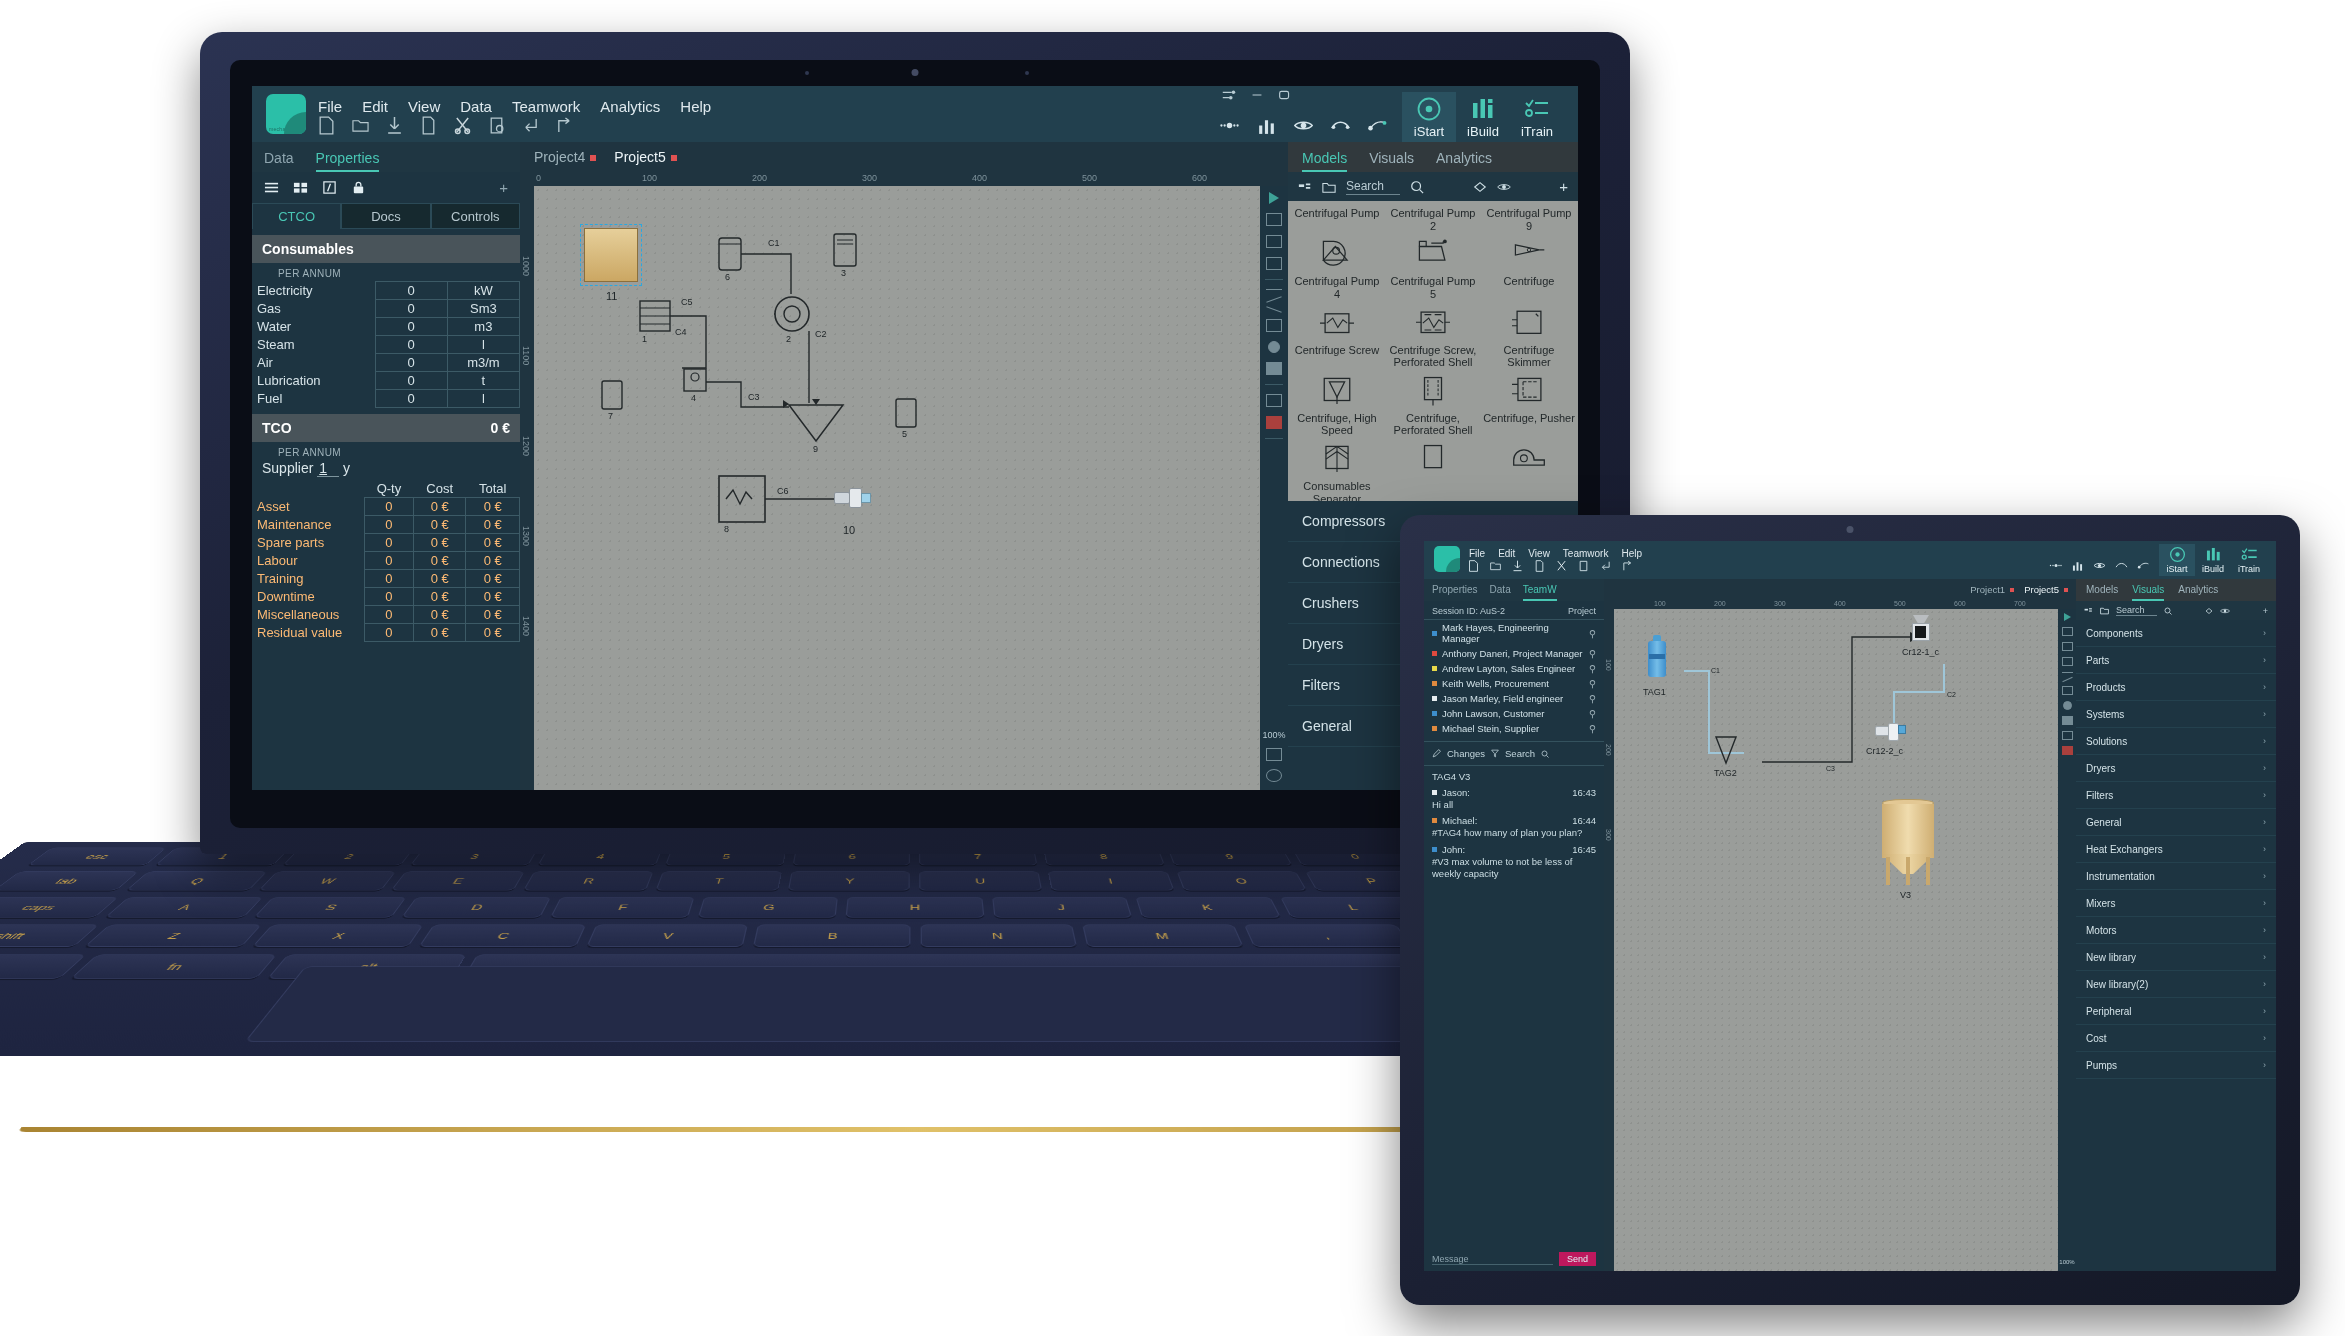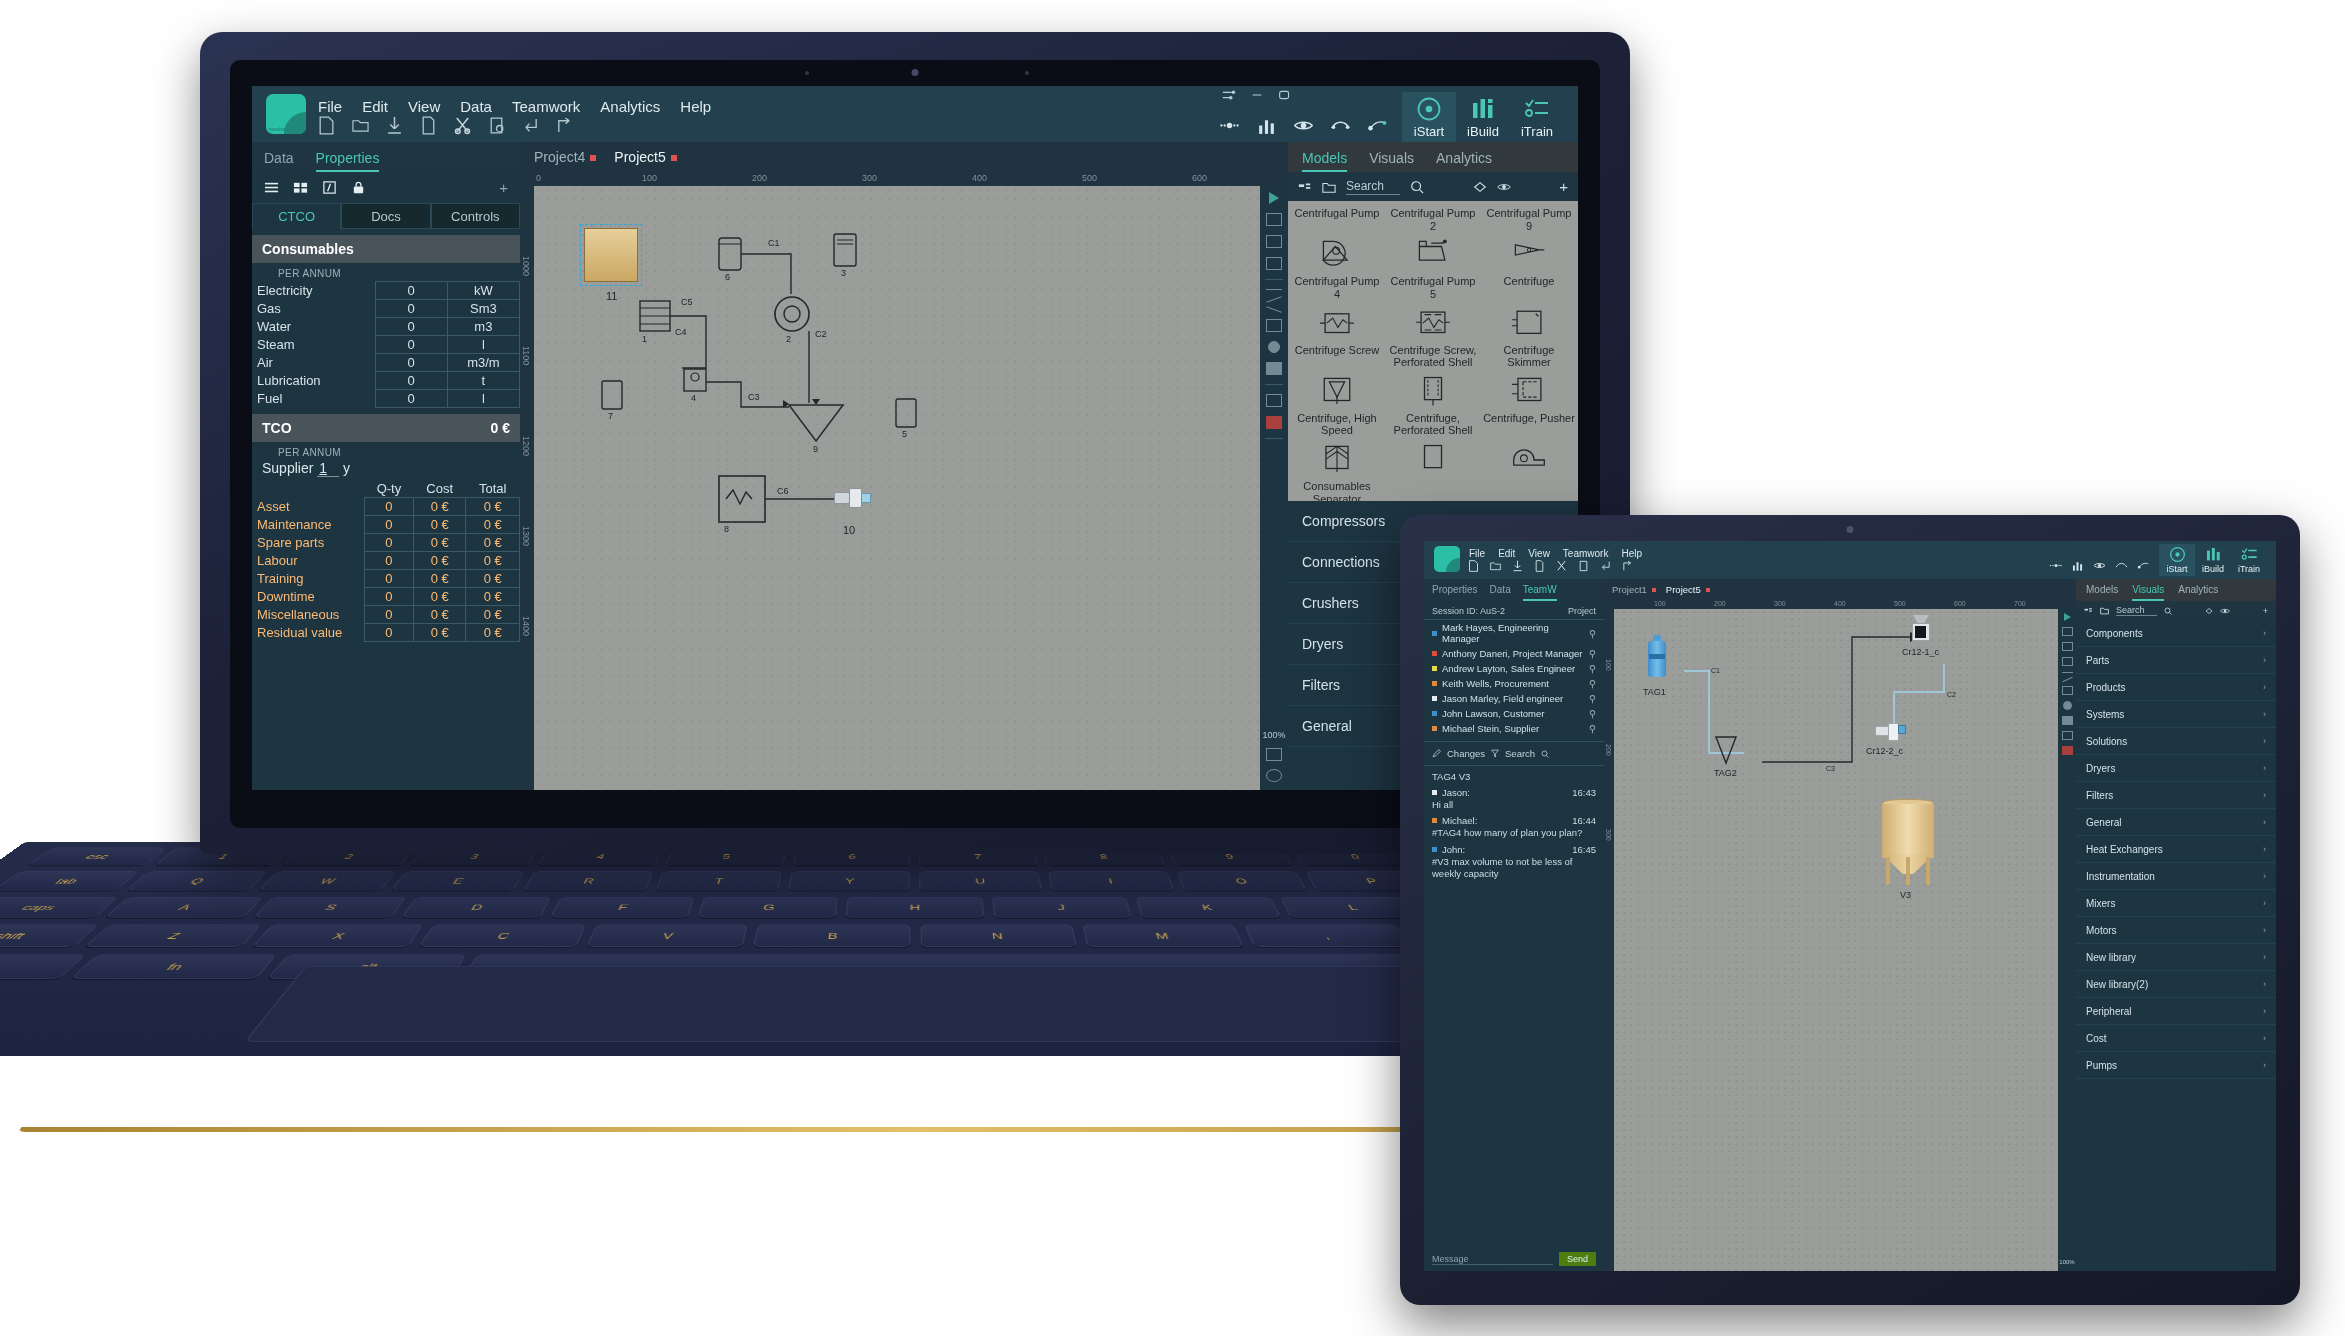--- a/index.html
+++ b/index.html
@@ -186,24 +186,24 @@
   .t-mem .pin{margin-left:auto;opacity:.7;}
   .t-toolsrow{display:flex;align-items:center;gap:6px;font-size:9.5px;color:#c3d6dd;padding:6px 8px;border-top:1px solid #34525e;border-bottom:1px solid #34525e;margin-top:5px;}
   .t-chat{padding:5px 8px;font-size:9.5px;}
   .t-chat .tagline{color:#cddfe5;margin-bottom:5px;}
   .t-msg{display:flex;align-items:center;gap:5px;color:#cddfe5;}
   .t-msg .sq{width:5px;height:5px;flex:none;}
   .t-msg .time{margin-left:auto;}
   .t-msgtext{color:#cddfe5;margin:1px 0 4px 0;line-height:1.3;}
   .t-msgbox{margin-top:auto;display:flex;align-items:center;gap:6px;padding:5px 8px;}
   .t-msgbox .fld{flex:1;font-size:9px;color:#8fa6b0;border-bottom:1px solid #45626d;}
-  .t-msgbox .snd{font-size:9px;background:#4d7c0f;color:#dff0f5;padding:2px 8px;}
+  .t-msgbox .snd{font-size:9px;background:#be185d;color:#dff0f5;padding:2px 8px;}
 
   .t-center{flex:1;display:flex;flex-direction:column;min-width:0;}
-  .t-ctabs{height:20px;display:flex;align-items:center;gap:10px;padding:0 8px;font-size:9.5px;color:#9fb3bb;}
+  .t-ctabs{height:20px;display:flex;align-items:center;gap:10px;padding:0 8px;font-size:9.5px;color:#9fb3bb;justify-content:flex-end;}
   .t-ctabs span.on{color:#ecf4f7;}
   .t-cwrap{flex:1;display:flex;min-height:0;}
   .t-rulerv{width:10px;background:#1f3440;color:#7e929b;font-size:7px;position:relative;flex:none;}
   .t-rulerh{height:10px;background:#1f3440;color:#7e929b;font-size:7px;position:relative;}
   .t-canvas{flex:1;position:relative;overflow:hidden;background-color:#9a9d9a;
     background-image: radial-gradient(#8e918e 1px, transparent 1px); background-size:7px 7px;}
   .t-vtool{width:18px;background:#1d3441;display:flex;flex-direction:column;align-items:center;gap:6px;padding-top:4px;flex:none;}
   .t-vtool i{width:11px;height:9px;border:1px solid #92a8b1;opacity:.75;display:block;}
   .t-vtool .red{background:#d9443c;border-color:#d9443c;}
 

